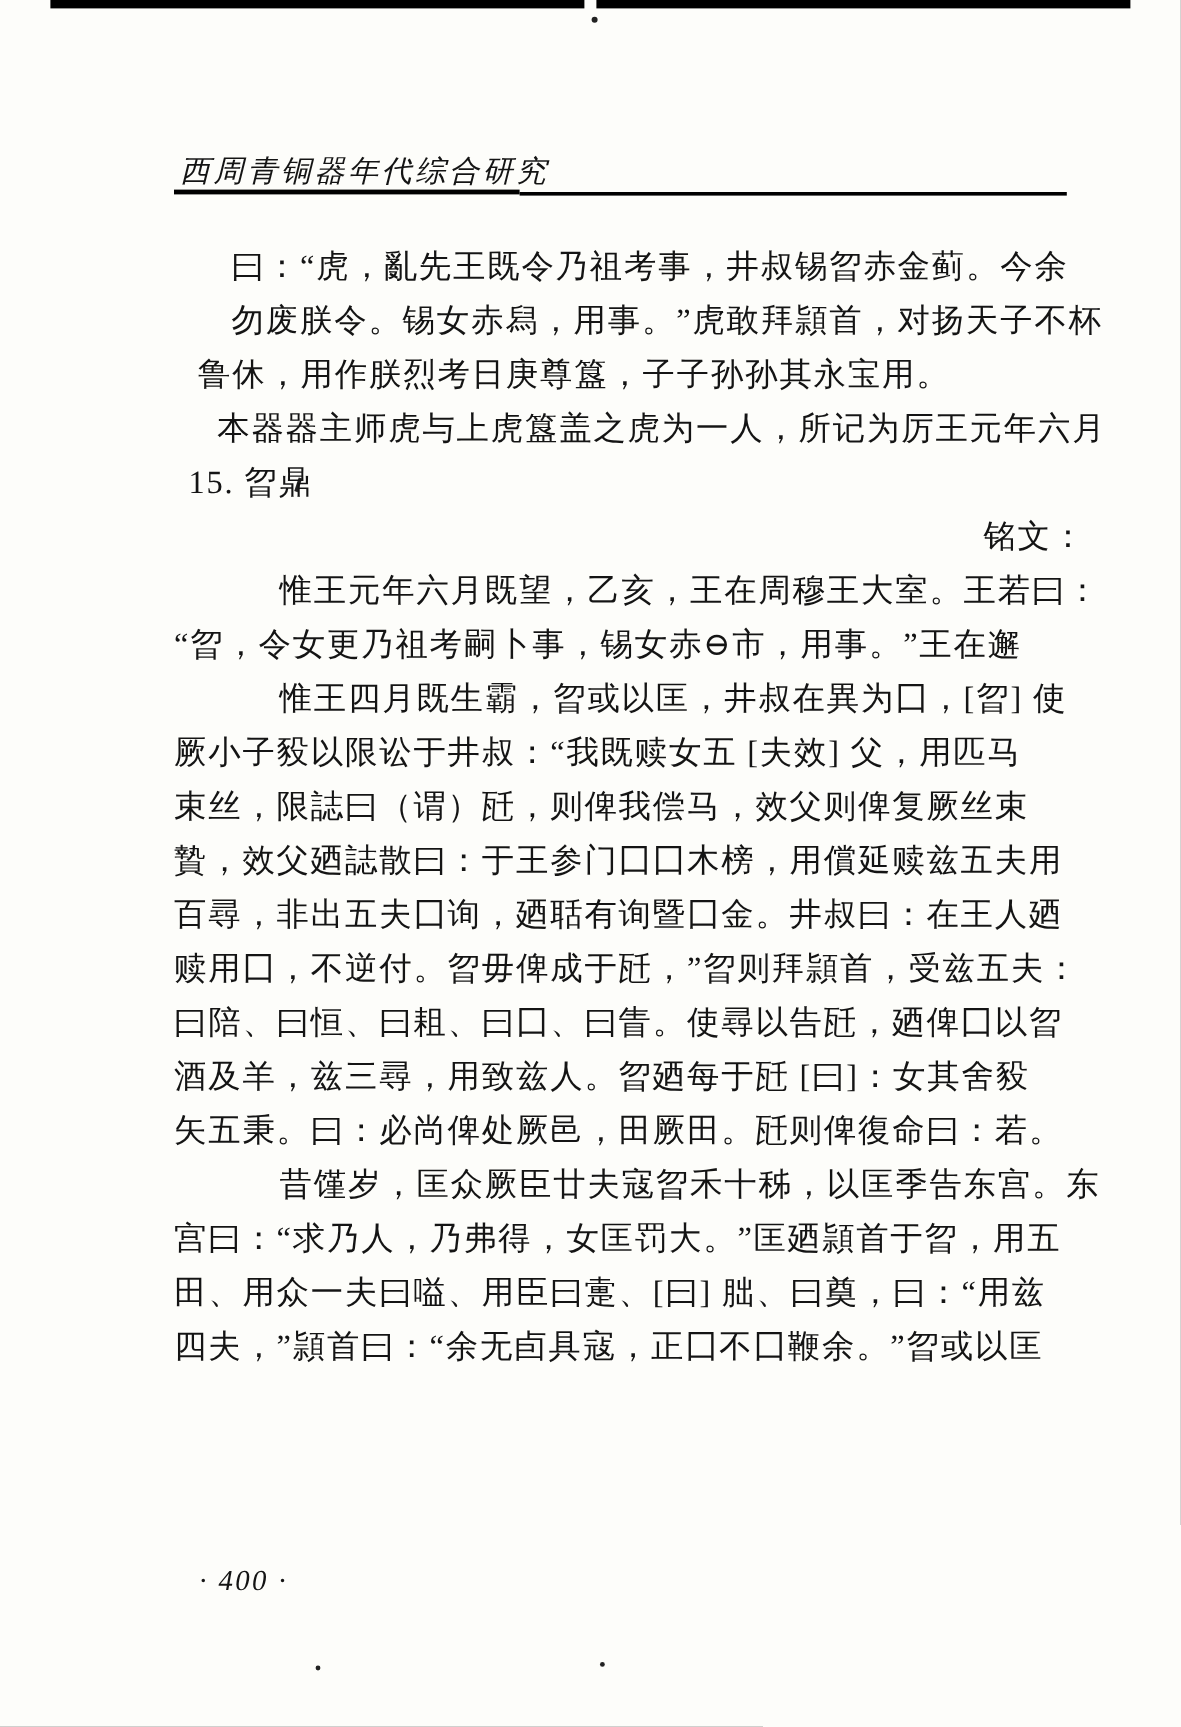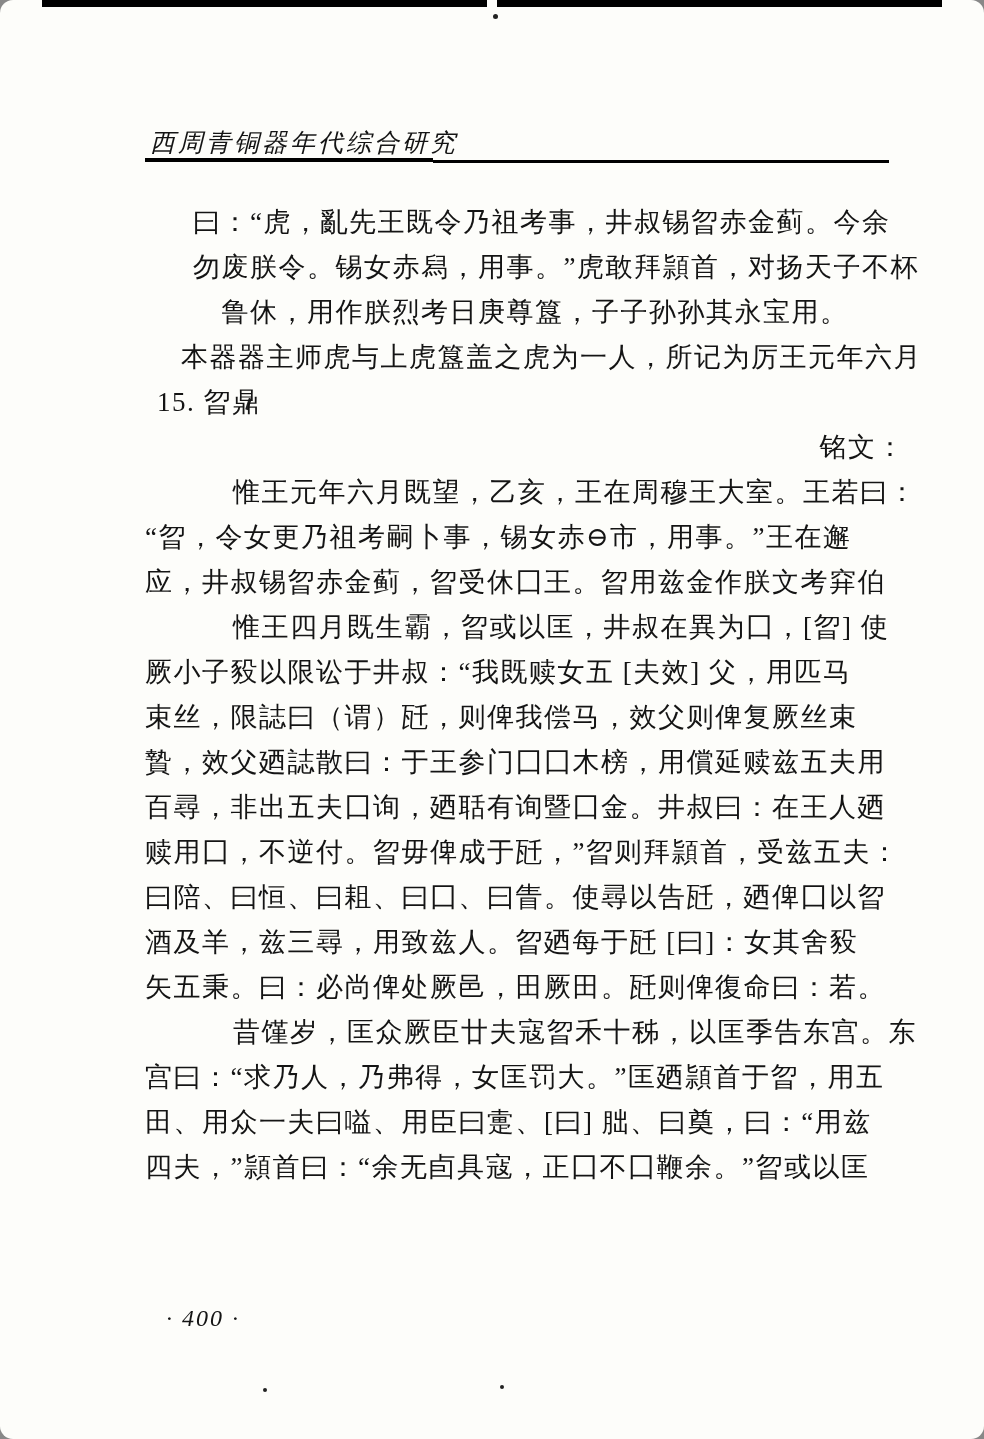--- a/index.html
+++ b/index.html
@@ -3,21 +3,20 @@
 <meta charset="utf-8">
 <style>
   html,body{margin:0;padding:0;background:#888;}
   .page{
     position:relative;
     width:984px;height:1439px;
     background:#fdfdfa;
     overflow:hidden;
     font-family:"Liberation Serif","DejaVu Serif",serif;
     color:#141414;
-    border-radius:13px;
   }
   
   .artifact{position:absolute;background:#000;}
   .speck{position:absolute;background:#222;border-radius:50%;}
   .tickmark{position:absolute;width:3px;height:12px;background:#222;transform:rotate(18deg);}
   
   .header-title{
     position:absolute;left:150px;top:126px;
     font-size:25px;font-style:italic;letter-spacing:3px;
     white-space:nowrap;
@@ -51,27 +50,26 @@
   <div class="speck" style="left:263px;top:1388px;width:4px;height:4px;"></div>
   <div class="speck" style="left:500px;top:1385px;width:4px;height:4px;"></div>
 
   <div class="header-title">西周青铜器年代综合研究</div>
   <div class="rule-a"></div>
   <div class="rule-b"></div>
 
   <div class="content">
       <div class="line" style="margin-left: 48px;">曰：“虎，亂先王既令乃祖考事，井叔锡曶赤金蓟。今余</div>
       <div class="line" style="margin-left: 48px;">勿废朕令。锡女赤舄，用事。”虎敢拜頴首，对扬天子不杯</div>
-      <div class="line" style="margin-left: 20px; text-align: center;">鲁休，用作朕烈考日庚尊簋，子子孙孙其永宝用。</div>
+      <div class="line" style="margin-left: 20px;">鲁休，用作朕烈考日庚尊簋，子子孙孙其永宝用。</div>
       <div class="line" style="margin-left: 36px;">本器器主师虎与上虎簋盖之虎为一人，所记为厉王元年六月</div>
       <div class="line" style="margin-left: 12px;">15. 曶鼎</div>
       <div class="line" style="margin-left: 12px; text-align: right;">铭文：</div>
       <div class="line" style="margin-left: 88px;">惟王元年六月既望，乙亥，王在周穆王大室。王若曰：</div>
       <div class="line" style="margin-left: 0px;">“曶，令女更乃祖考嗣卜事，锡女赤⊖市，用事。”王在邂</div>
-      <div class="line" style="margin-left: 0px;">应，井叔锡曶赤金蓟，曶受休囗王。曶用兹金作朕文考穽伯</div>
       <div class="line" style="margin-left: 88px;">惟王四月既生霸，曶或以匡，井叔在異为囗，[曶] 使</div>
       <div class="line" style="margin-left: 0px;">厥小子豛以限讼于井叔：“我既赎女五 [夫效] 父，用匹马</div>
       <div class="line" style="margin-left: 0px;">束丝，限誌曰（谓）瓩，则俾我偿马，效父则俾复厥丝束</div>
       <div class="line" style="margin-left: 0px;">贄，效父廼誌散曰：于王参门囗囗木榜，用償延赎兹五夫用</div>
       <div class="line" style="margin-left: 0px;">百尋，非出五夫囗询，廼聒有询暨囗金。井叔曰：在王人廼</div>
       <div class="line" style="margin-left: 0px;">赎用囗，不逆付。曶毋俾成于瓩，”曶则拜頴首，受兹五夫：</div>
       <div class="line" style="margin-left: 0px;">曰陪、曰恒、曰耝、曰囗、曰眚。使尋以告瓩，廼俾囗以曶</div>
       <div class="line" style="margin-left: 0px;">酒及羊，兹三尋，用致兹人。曶廼每于瓩 [曰]：女其舍豛</div>
       <div class="line" style="margin-left: 0px;">矢五秉。曰：必尚俾处厥邑，田厥田。瓩则俾復命曰：若。</div>
       <div class="line" style="margin-left: 88px;">昔馑岁，匡众厥臣廿夫寇曶禾十秭，以匡季告东宫。东</div>

